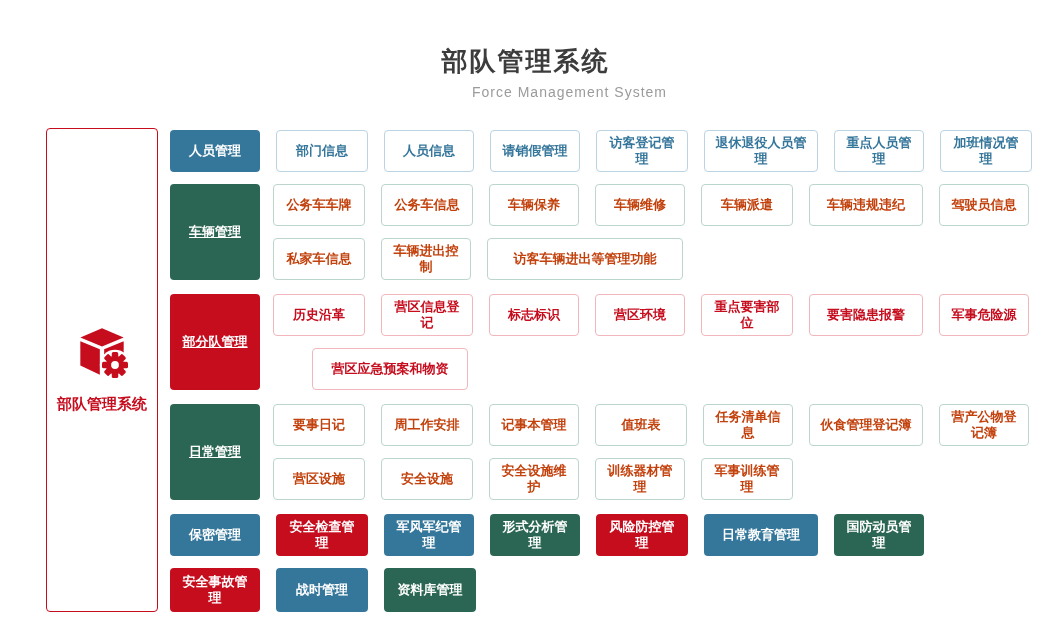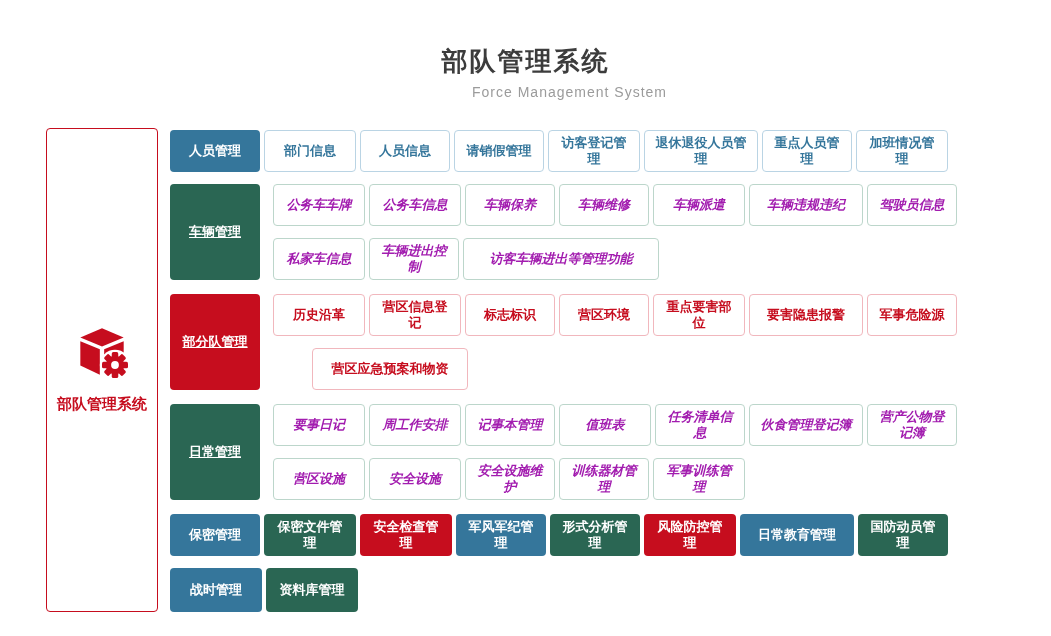--- a/index.html
+++ b/index.html
@@ -6,29 +6,29 @@
   .stage{position:relative;width:1051px;height:636px;background:#fff;overflow:hidden;
          font-family:"Liberation Sans","DejaVu Sans",sans-serif;}
   .title{position:absolute;top:44px;left:0;width:100%;text-align:center;
          font-size:26px;font-weight:bold;color:#3c3c3c;letter-spacing:2px;}
   .subtitle{position:absolute;top:84px;left:0;width:100%;text-align:center;
          font-size:14px;color:#9b9b9b;letter-spacing:1px;padding-left:44px;}
   .left-panel{position:absolute;left:46px;top:128px;width:112px;height:484px;
          border:1px solid #c60d1e;border-radius:4px;background:#fff;
          display:flex;flex-direction:column;align-items:center;justify-content:center;gap:13px;box-sizing:border-box;}
   .root-label{color:#c60d1e;font-weight:bold;font-size:15px;}
-  .line{position:absolute;display:flex;gap:4px;}
+  .line{position:absolute;display:flex;gap:16px;}
   .box{box-sizing:border-box;border-radius:4px;display:flex;align-items:center;justify-content:center;
        text-align:center;font-size:13px;font-weight:bold;line-height:1.25;padding:2px 8px;flex-shrink:0;}
   .cat{color:#fff;}
   .bg-blue{background:#35769b;color:#fff;}
   .bg-green{background:#2a6653;color:#fff;}
   .bg-red{background:#c60d1e;color:#fff;}
   .o-blue{border:1px solid #bad4e4;color:#35769b;background:#fff;}
-  .o-green{border:1px solid #bcd6cb;color:#a21caf;background:#fff;font-style:italic;}
+  .o-green{border:1px solid #bcd6cb;color:#c2410c;background:#fff;}
   .o-red{border:1px solid #f1b7bd;color:#c60d1e;background:#fff;}
   .h42{height:42px;} .h44{height:44px;} .h96{height:96px;text-decoration:underline;}
   .w90{width:90px;} .w92{width:92px;} .w114{width:114px;} .w156{width:156px;} .w196{width:196px;}
   #r1{left:170px;top:130px;}
   #r2cat{position:absolute;left:170px;top:184px;}
   #r2a{left:273px;top:184px;} #r2b{left:273px;top:238px;}
   #r3cat{position:absolute;left:170px;top:294px;}
   #r3a{left:273px;top:294px;} #r3b{left:273px;top:348px;padding-left:39px;}
   #r4cat{position:absolute;left:170px;top:404px;}
   #r4a{left:273px;top:404px;} #r4b{left:273px;top:458px;}
@@ -117,27 +117,27 @@
   <div class="line" id="r4b">
     <div class="box o-green h42 w92">营区设施</div>
     <div class="box o-green h42 w92">安全设施</div>
     <div class="box o-green h42 w90">安全设施维护</div>
     <div class="box o-green h42 w90">训练器材管理</div>
     <div class="box o-green h42 w92">军事训练管理</div>
   </div>
 
   <div class="line" id="r5">
     <div class="box cat bg-blue h42 w90">保密管理</div>
-    <div class="box bg-green h42 w92">保密文件管理</div>
     <div class="box bg-red h42 w92">安全检查管理</div>
     <div class="box bg-blue h42 w90">军风军纪管理</div>
     <div class="box bg-green h42 w90">形式分析管理</div>
     <div class="box bg-red h42 w92">风险防控管理</div>
     <div class="box bg-blue h42 w114">日常教育管理</div>
     <div class="box bg-green h42 w90">国防动员管理</div>
   </div>
 
   <div class="line" id="r6">
+    <div class="box cat bg-red h44 w90">安全事故管理</div>
     <div class="box bg-blue h44 w92">战时管理</div>
     <div class="box bg-green h44 w92">资料库管理</div>
   </div>
 
 </div>
 
 </body></html>

